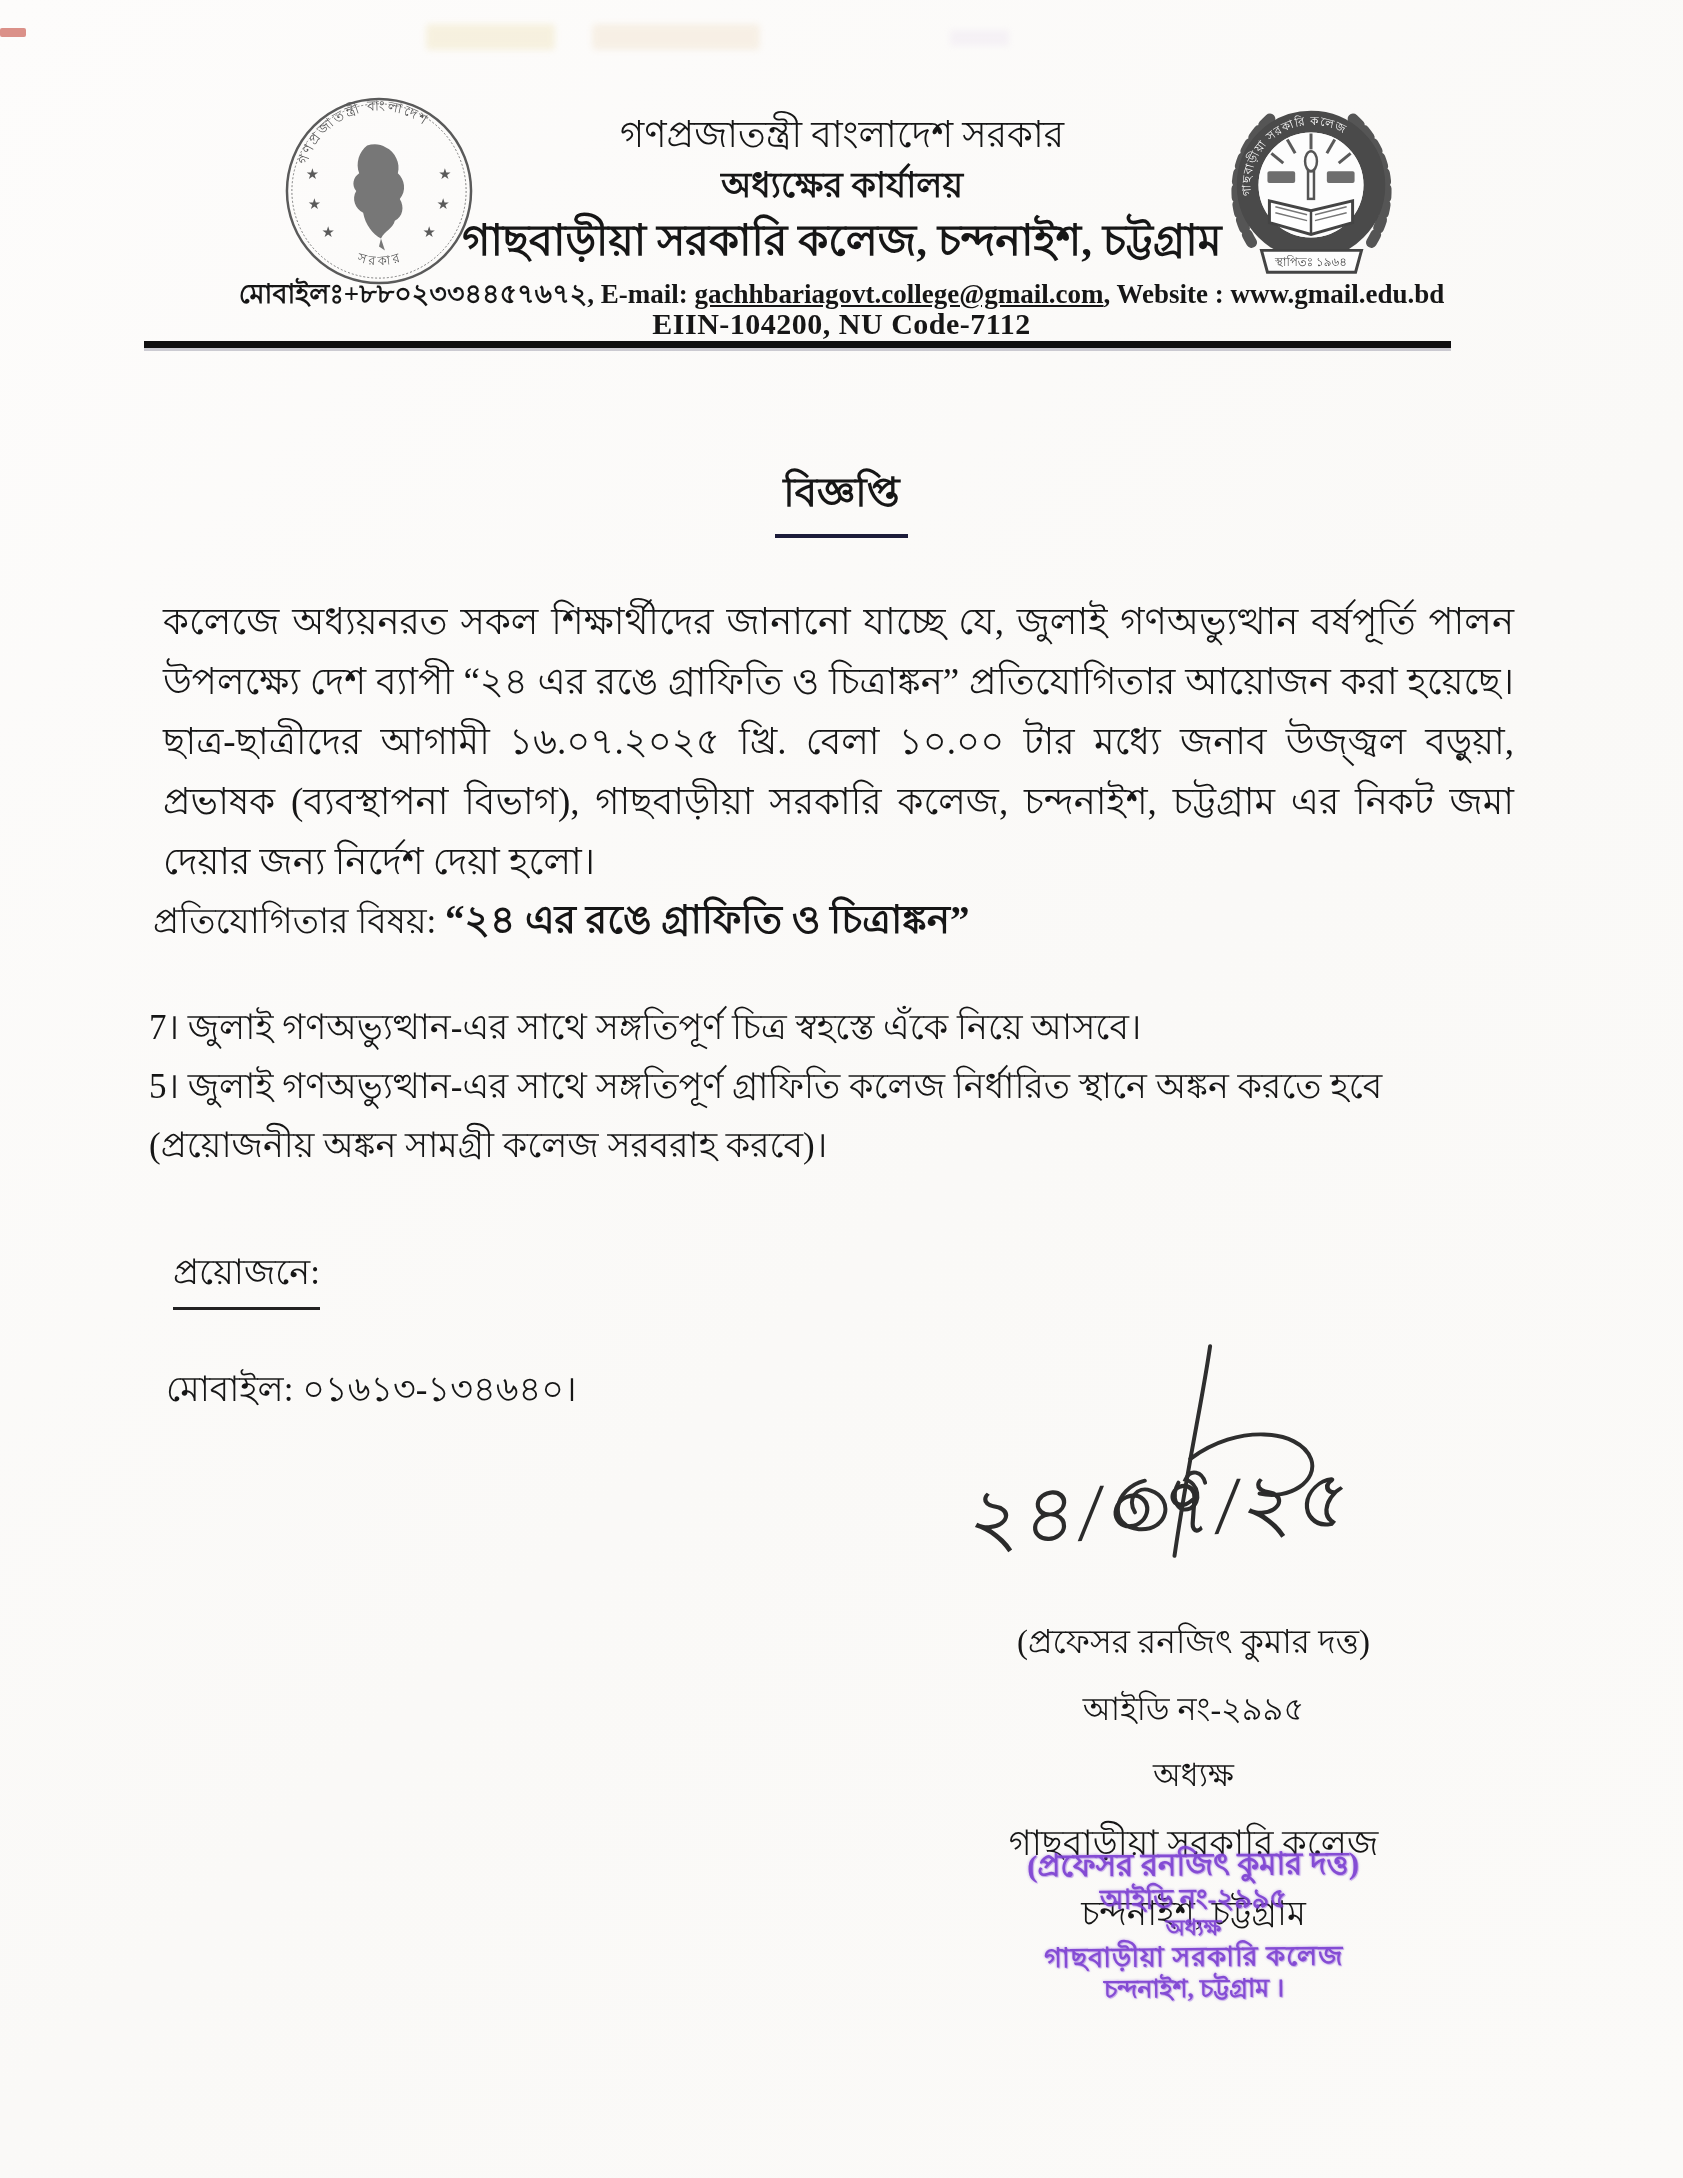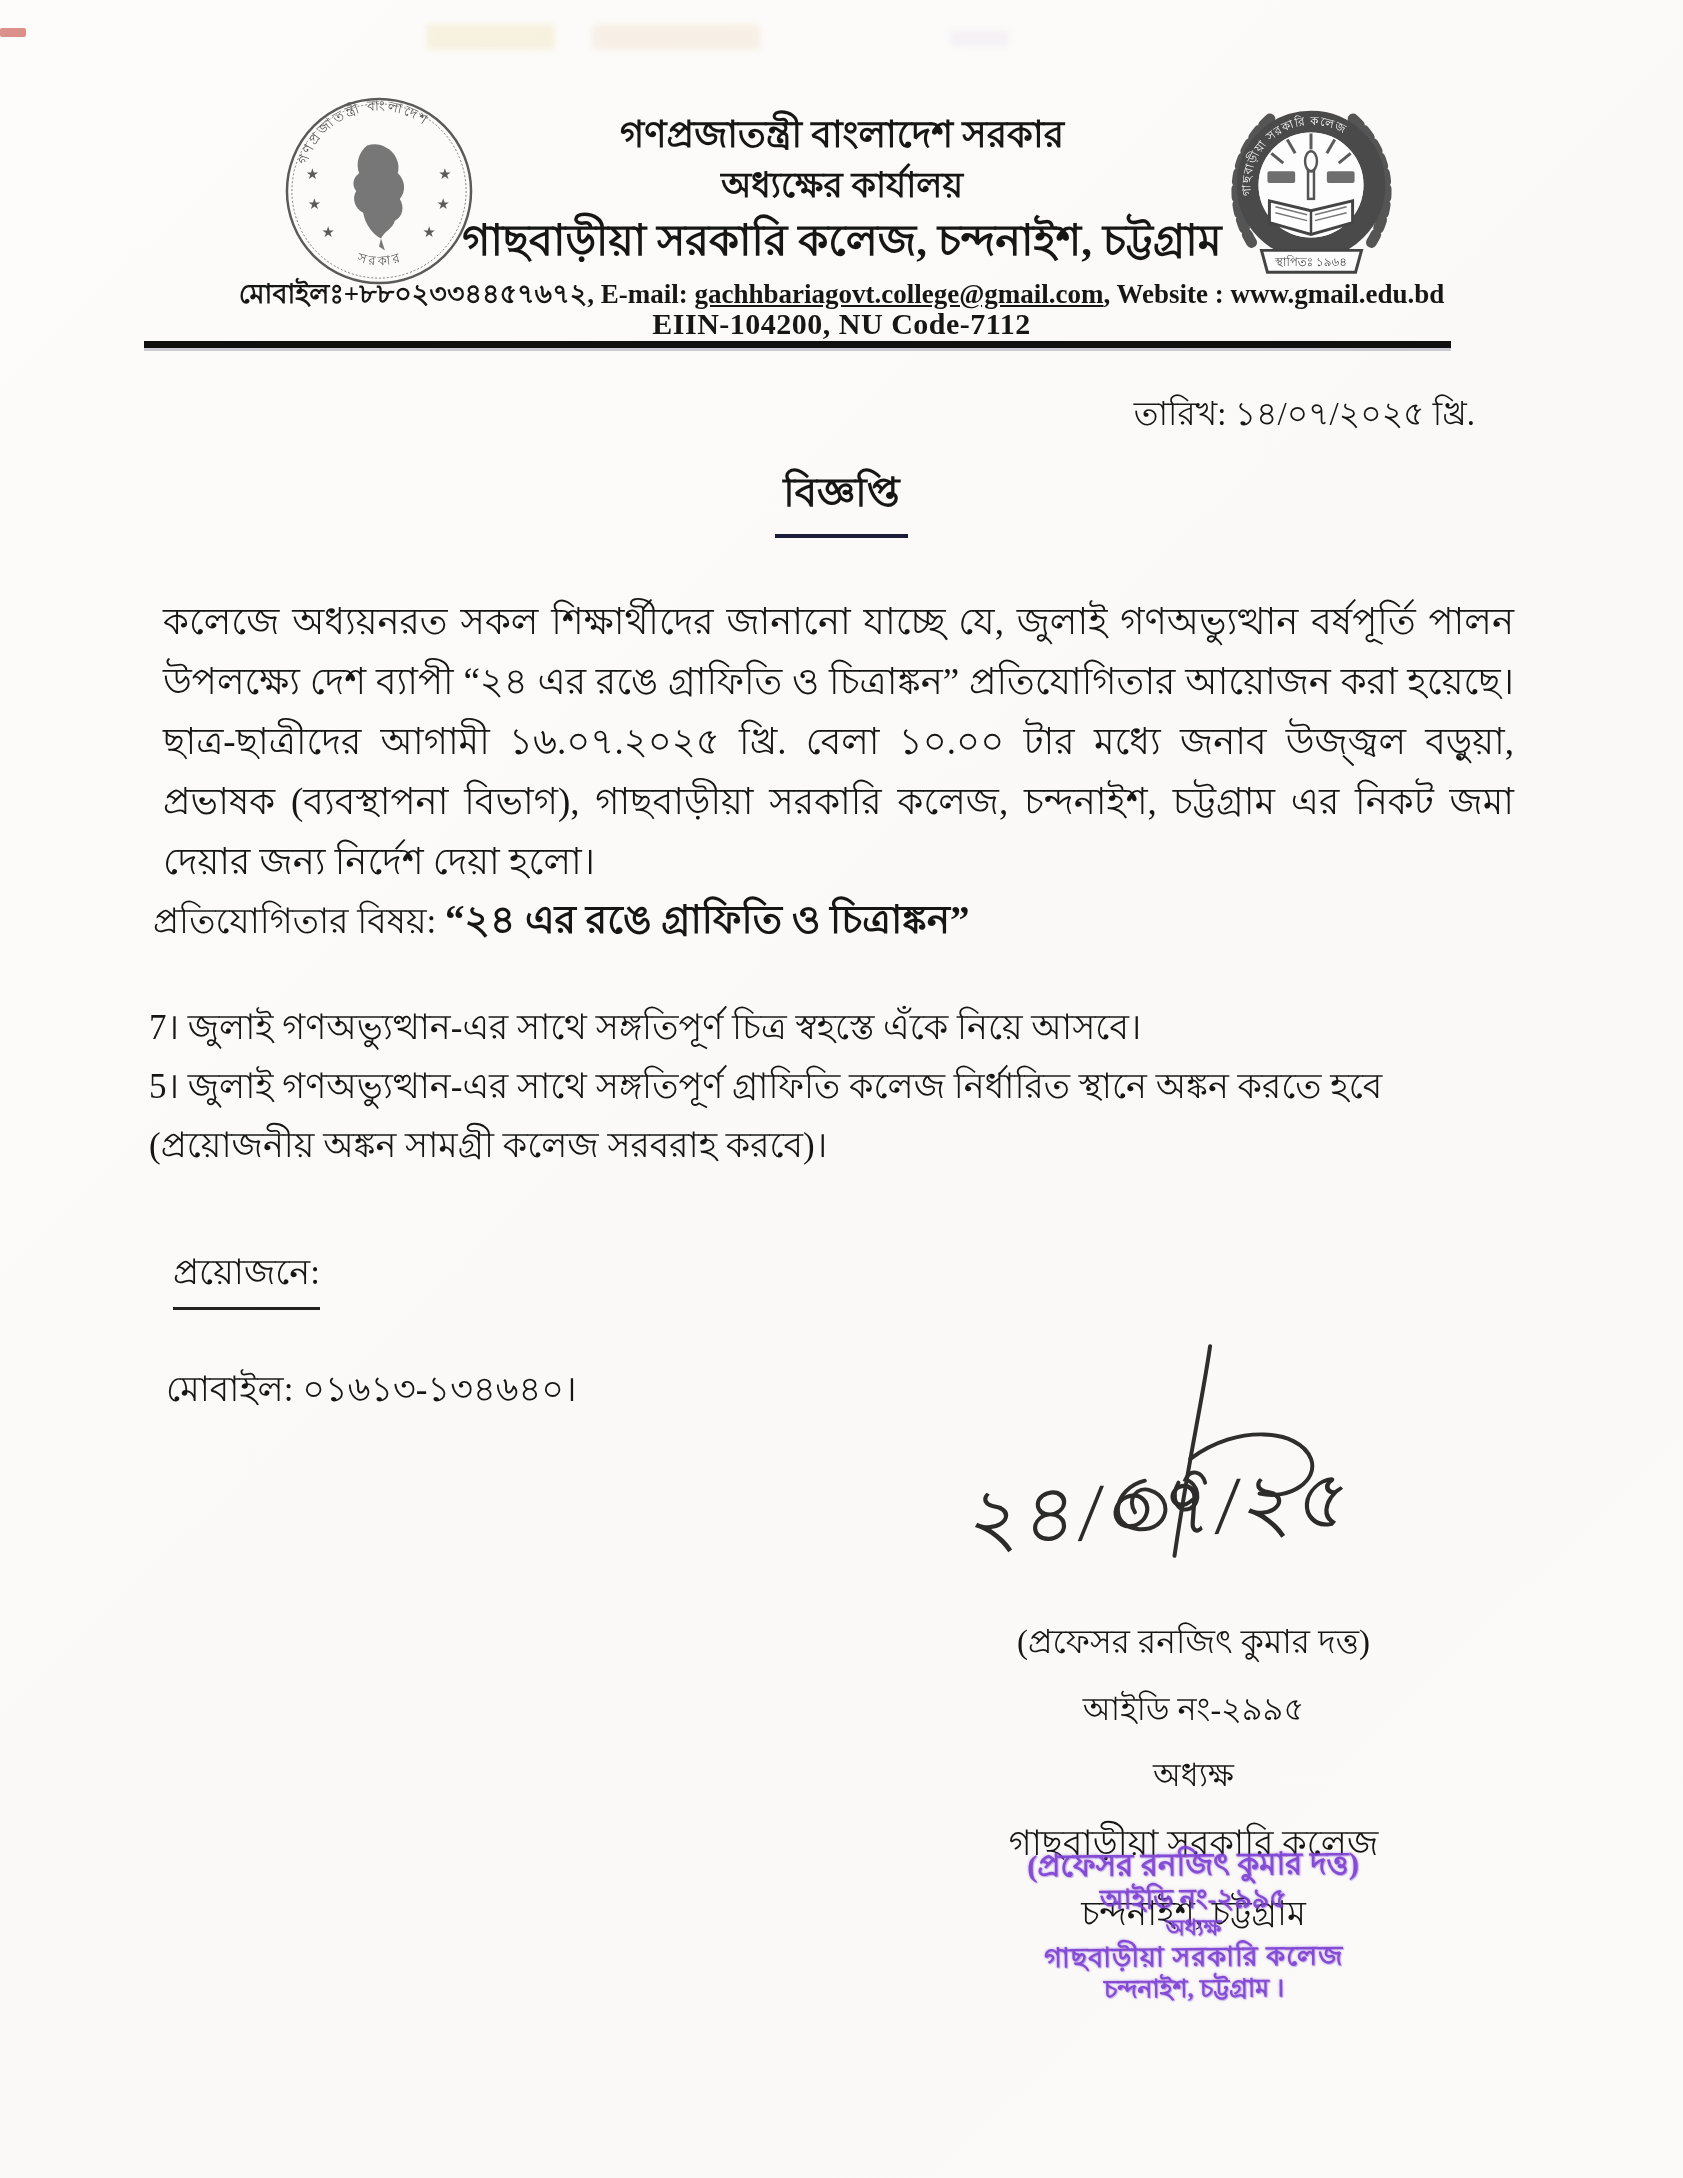--- a/index.html
+++ b/index.html
@@ -7,21 +7,21 @@
     position:relative;
     width:1683px;height:2178px;
     margin:0 auto;
     background:linear-gradient(135deg,#fdfcfb 0%,#faf9f7 55%,#fbfaf8 100%);
     font-family:"Liberation Serif","DejaVu Serif",serif;
     color:#161616;
     overflow:hidden;
   }
   .abs{position:absolute;}
   
-  .govt-line{top:105px;left:327px;width:1030px;font-size:37px;font-weight:bold;text-align:center;}
+  .govt-line{top:105px;left:327px;width:1030px;font-size:37px;font-weight:normal;text-align:center;}
   .office-line{top:158px;left:327px;width:1030px;font-size:35px;font-weight:bold;text-align:center;}
   .college-line{top:208px;left:248px;width:1188px;font-size:43px;font-weight:bold;text-align:center;}
   .contact-line{top:273px;left:99px;width:1485px;font-size:27px;font-weight:bold;text-align:center;white-space:nowrap;}
   .contact-line .email{text-decoration:underline;}
   .codes-line{top:307px;left:99px;width:1485px;font-size:30px;font-weight:bold;text-align:center;letter-spacing:0.5px;}
   .header-rule{top:341px;left:144px;width:1307px;height:7px;background:#101010;box-shadow:0 3px 0 rgba(60,60,90,.25);}
   
   .date-line{top:388px;left:980px;width:495px;font-size:33px;text-align:right;}
   .doc-title{top:461px;left:693px;width:297px;font-size:40px;font-weight:bold;text-align:center;}
   .doc-title .t{display:inline-block;border-bottom:4px solid #1c1c3a;padding:0 8px 6px;}
@@ -141,21 +141,20 @@
     <text x="102" y="184" font-size="12" fill="#444" text-anchor="middle">স্থাপিতঃ ১৯৬৪</text>
   </svg>
 
   <div class="abs govt-line">গণপ্রজাতন্ত্রী বাংলাদেশ সরকার</div>
   <div class="abs office-line">অধ্যক্ষের কার্যালয়</div>
   <div class="abs college-line">গাছবাড়ীয়া সরকারি কলেজ, চন্দনাইশ, চট্টগ্রাম</div>
   <div class="abs contact-line"><span>মোবাইলঃ+৮৮০২৩৩৪৪৫৭৬৭২,</span><span> E-mail: </span><span class="email">gachhbariagovt.college@gmail.com</span><span>, Website : www.gmail.edu.bd</span></div>
   <div class="abs codes-line">EIIN-104200, NU Code-7112</div>
   <div class="abs header-rule"></div>
 
-  <div class="abs date-line">তারিখ: ১৪/০৭/২০২৫ খ্রি.</div>
   <div class="abs doc-title"><span class="t">বিজ্ঞপ্তি</span></div>
 
   <div class="abs para">কলেজে অধ্যয়নরত সকল শিক্ষার্থীদের জানানো যাচ্ছে যে, জুলাই গণঅভ্যুত্থান বর্ষপূর্তি পালন উপলক্ষ্যে দেশ ব্যাপী “২৪ এর রঙে গ্রাফিতি ও চিত্রাঙ্কন” প্রতিযোগিতার আয়োজন করা হয়েছে। ছাত্র-ছাত্রীদের আগামী ১৬.০৭.২০২৫ খ্রি. বেলা ১০.০০ টার মধ্যে জনাব উজ্জ্বল বড়ুয়া, প্রভাষক (ব্যবস্থাপনা বিভাগ), গাছবাড়ীয়া সরকারি কলেজ, চন্দনাইশ, চট্টগ্রাম এর নিকট জমা দেয়ার জন্য নির্দেশ দেয়া হলো।</div>
 
   <div class="abs subject-line"><span>প্রতিযোগিতার বিষয়: </span><span class="val">“২৪ এর রঙে গ্রাফিতি ও চিত্রাঙ্কন”</span></div>
 
   <div class="abs item-1">7। জুলাই গণঅভ্যুত্থান-এর সাথে সঙ্গতিপূর্ণ চিত্র স্বহস্তে এঁকে নিয়ে আসবে।</div>
   <div class="abs item-2">5। জুলাই গণঅভ্যুত্থান-এর সাথে সঙ্গতিপূর্ণ গ্রাফিতি কলেজ নির্ধারিত স্থানে অঙ্কন করতে হবে (প্রয়োজনীয় অঙ্কন সামগ্রী কলেজ সরবরাহ করবে)।</div>
 
   <div class="abs need-head"><span class="t">প্রয়োজনে:</span></div>

